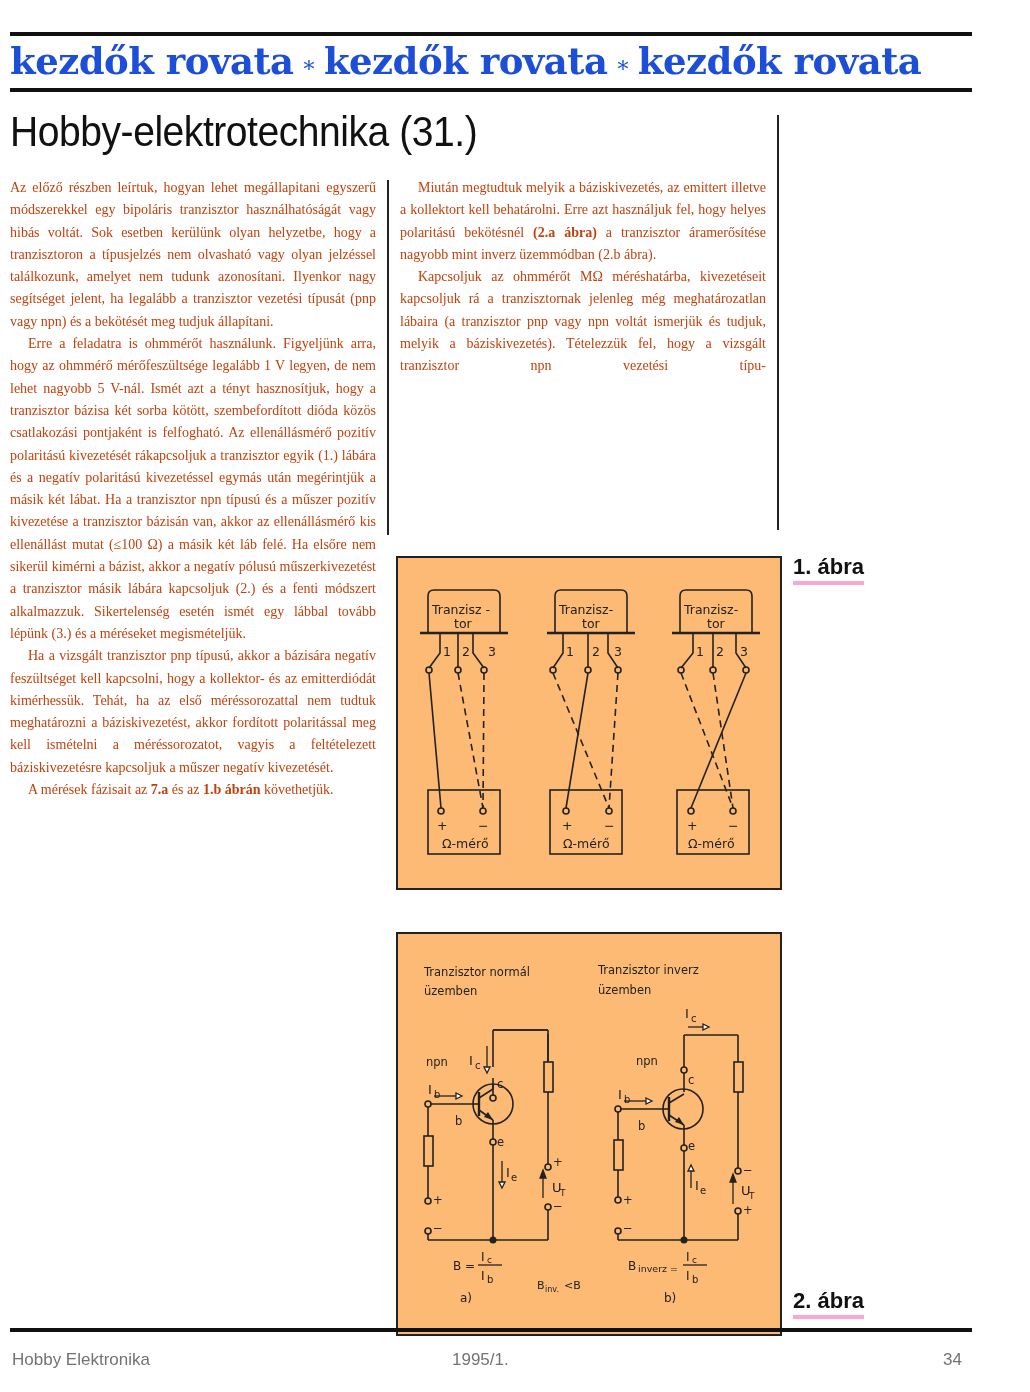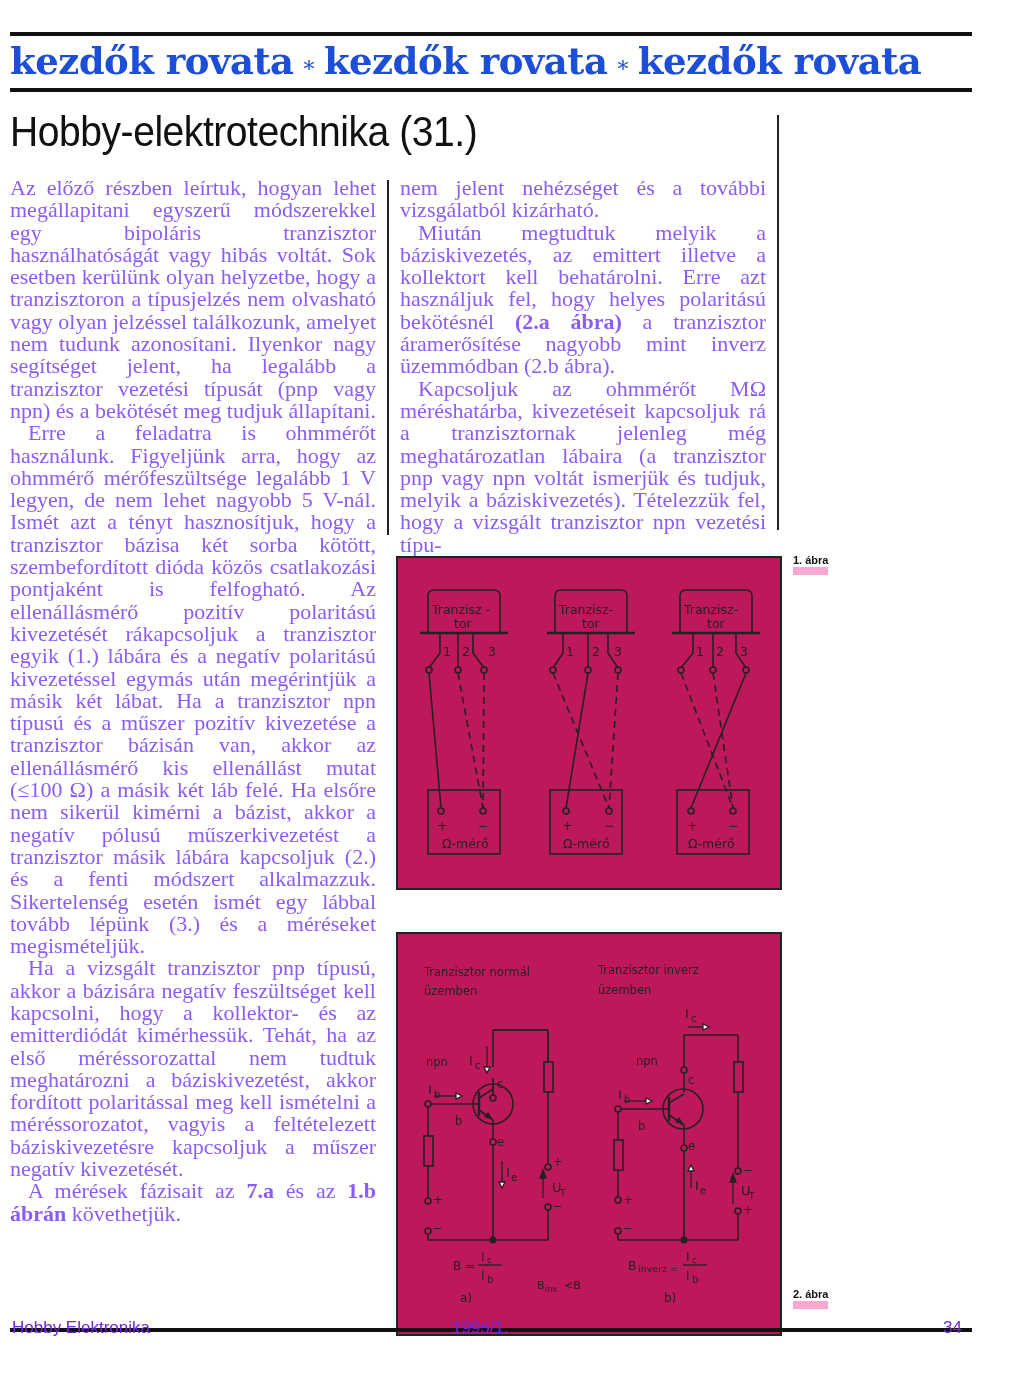--- a/index.html
+++ b/index.html
@@ -5,30 +5,30 @@
   html, body { margin:0; padding:0; background:#ffffff; }
   body { width:1030px; height:1392px; position:relative; overflow:hidden; color:#111; }
   .rule { position:absolute; background:#111; }
   .banner { position:absolute; left:10px; top:38px; width:960px; height:46px;
     font-family:"DejaVu Serif","Liberation Serif",serif; font-weight:bold; font-size:37px;
     letter-spacing:-0.5px; line-height:46px; white-space:nowrap; color:#1d4ed8; }
   .banner .star { font-size:22px; font-weight:normal; vertical-align:middle; margin:0 8px; }
   .title { position:absolute; left:10px; top:108px; font-family:"Liberation Sans",sans-serif;
     font-size:42px; font-weight:normal; letter-spacing:-0.5px; color:#111; transform:scaleX(0.93); transform-origin:left; }
   .vline { position:absolute; width:2px; background:#222; }
-  .col { position:absolute; font-family:"Liberation Serif","DejaVu Serif",serif; font-size:22px;
-    line-height:22.3px; text-align:justify; color:#8b5cf6; }
+  .col { position:absolute; font-family:"Liberation Serif","DejaVu Serif",serif; font-size:14px;
+    line-height:22.3px; text-align:justify; color:#c2410c; }
   .col p { margin:0; text-indent:0; }
   .col p.ind { text-indent:18px; }
   .col p.last { text-align-last:justify; }
-  .fig { position:absolute; border:2px solid #222; background:#be185d; }
+  .fig { position:absolute; border:2px solid #222; background:#fdba74; }
   .fig svg { position:absolute; left:0; top:0; }
-  .caption { position:absolute; font-family:"Liberation Sans",sans-serif; font-weight:bold; font-size:11px;
-    border-bottom:8px solid #f9a8d4; padding-bottom:1px; color:#111; }
-  .footer { position:absolute; top:1318px; font-family:"Liberation Sans",sans-serif; font-size:17px; color:#6d28d9; }
+  .caption { position:absolute; font-family:"Liberation Sans",sans-serif; font-weight:bold; font-size:22px;
+    border-bottom:4px solid #f9a8d4; padding-bottom:1px; color:#111; }
+  .footer { position:absolute; top:1350px; font-family:"Liberation Sans",sans-serif; font-size:17px; color:#737373; }
   .svgtxt { font-family:"DejaVu Sans","Liberation Sans",sans-serif; fill:#222; }
 </style>
 </head>
 <body>
 
 <div class="rule" style="left:10px;top:32px;width:962px;height:4px;"></div>
 <div class="banner">
   <span>kezdők rovata</span><span class="star">∗</span><span>kezdők rovata</span><span class="star">∗</span><span>kezdők rovata</span>
 </div>
 <div class="rule" style="left:10px;top:88px;width:962px;height:4px;"></div>
@@ -39,21 +39,20 @@
 <div class="vline" style="left:777px;top:115px;height:415px;"></div>
 
 <div class="col" style="left:10px;top:177px;width:366px;">
   <p>Az előző részben leírtuk, hogyan lehet megállapitani egyszerű módszerekkel egy bipoláris tranzisztor használhatóságát vagy hibás voltát. Sok esetben kerülünk olyan helyzetbe, hogy a tranzisztoron a típusjelzés nem olvasható vagy olyan jelzéssel találkozunk, amelyet nem tudunk azonosítani. Ilyenkor nagy segítséget jelent, ha legalább a tranzisztor vezetési típusát (pnp vagy npn) és a bekötését meg tudjuk állapítani.</p>
   <p class="ind">Erre a feladatra is ohmmérőt használunk. Figyeljünk arra, hogy az ohmmérő mérőfeszültsége legalább 1 V legyen, de nem lehet nagyobb 5 V-nál. Ismét azt a tényt hasznosítjuk, hogy a tranzisztor bázisa két sorba kötött, szembefordított dióda közös csatlakozási pontjaként is felfogható. Az ellenállásmérő pozitív polaritású kivezetését rákapcsoljuk a tranzisztor egyik (1.) lábára és a negatív polaritású kivezetéssel egymás után megérintjük a másik két lábat. Ha a tranzisztor npn típusú és a műszer pozitív kivezetése a tranzisztor bázisán van, akkor az ellenállásmérő kis ellenállást mutat (≤100 Ω) a másik két láb felé. Ha elsőre nem sikerül kimérni a bázist, akkor a negatív pólusú műszerkivezetést a tranzisztor másik lábára kapcsoljuk (2.) és a fenti módszert alkalmazzuk. Sikertelenség esetén ismét egy lábbal tovább lépünk (3.) és a méréseket megismételjük.</p>
   <p class="ind">Ha a vizsgált tranzisztor pnp típusú, akkor a bázisára negatív feszültséget kell kapcsolni, hogy a kollektor- és az emitterdiódát kimérhessük. Tehát, ha az első méréssorozattal nem tudtuk meghatározni a báziskivezetést, akkor fordított polaritással meg kell ismételni a méréssorozatot, vagyis a feltételezett báziskivezetésre kapcsoljuk a műszer negatív kivezetését.</p>
   <p class="ind"><span>A mérések fázisait az </span><b>7.a</b><span> és az </span><b>1.b ábrán</b><span> követhetjük.</span></p>
 </div>
 
 <div class="col" style="left:400px;top:177px;width:366px;">
-  <p>nem jelent nehézséget és a további vizsgálatból kizárható.</p>
   <p class="ind"><span>Miután megtudtuk melyik a báziskivezetés, az emittert illetve a kollektort kell behatárolni. Erre azt használjuk fel, hogy helyes polaritású bekötésnél </span><b>(2.a ábra)</b><span> a tranzisztor áramerősítése nagyobb mint inverz üzemmódban (2.b ábra).</span></p>
   <p class="ind last">Kapcsoljuk az ohmmérőt MΩ méréshatárba, kivezetéseit kapcsoljuk rá a tranzisztornak jelenleg még meghatározatlan lábaira (a tranzisztor pnp vagy npn voltát ismerjük és tudjuk, melyik a báziskivezetés). Tételezzük fel, hogy a vizsgált tranzisztor npn vezetési típu-</p>
 </div>
 
 <div class="fig" style="left:396px;top:556px;width:382px;height:330px;">
   <svg width="382" height="330" viewBox="0 0 382 330">
     <g stroke="#222" stroke-width="1.6" fill="none">
 
       <path d="M30 75 L30 38 Q30 32 36 32 L96 32 Q102 32 102 38 L102 75"></path>
       <line x1="22" y1="75" x2="110" y2="75" stroke-width="2.4"></line>

